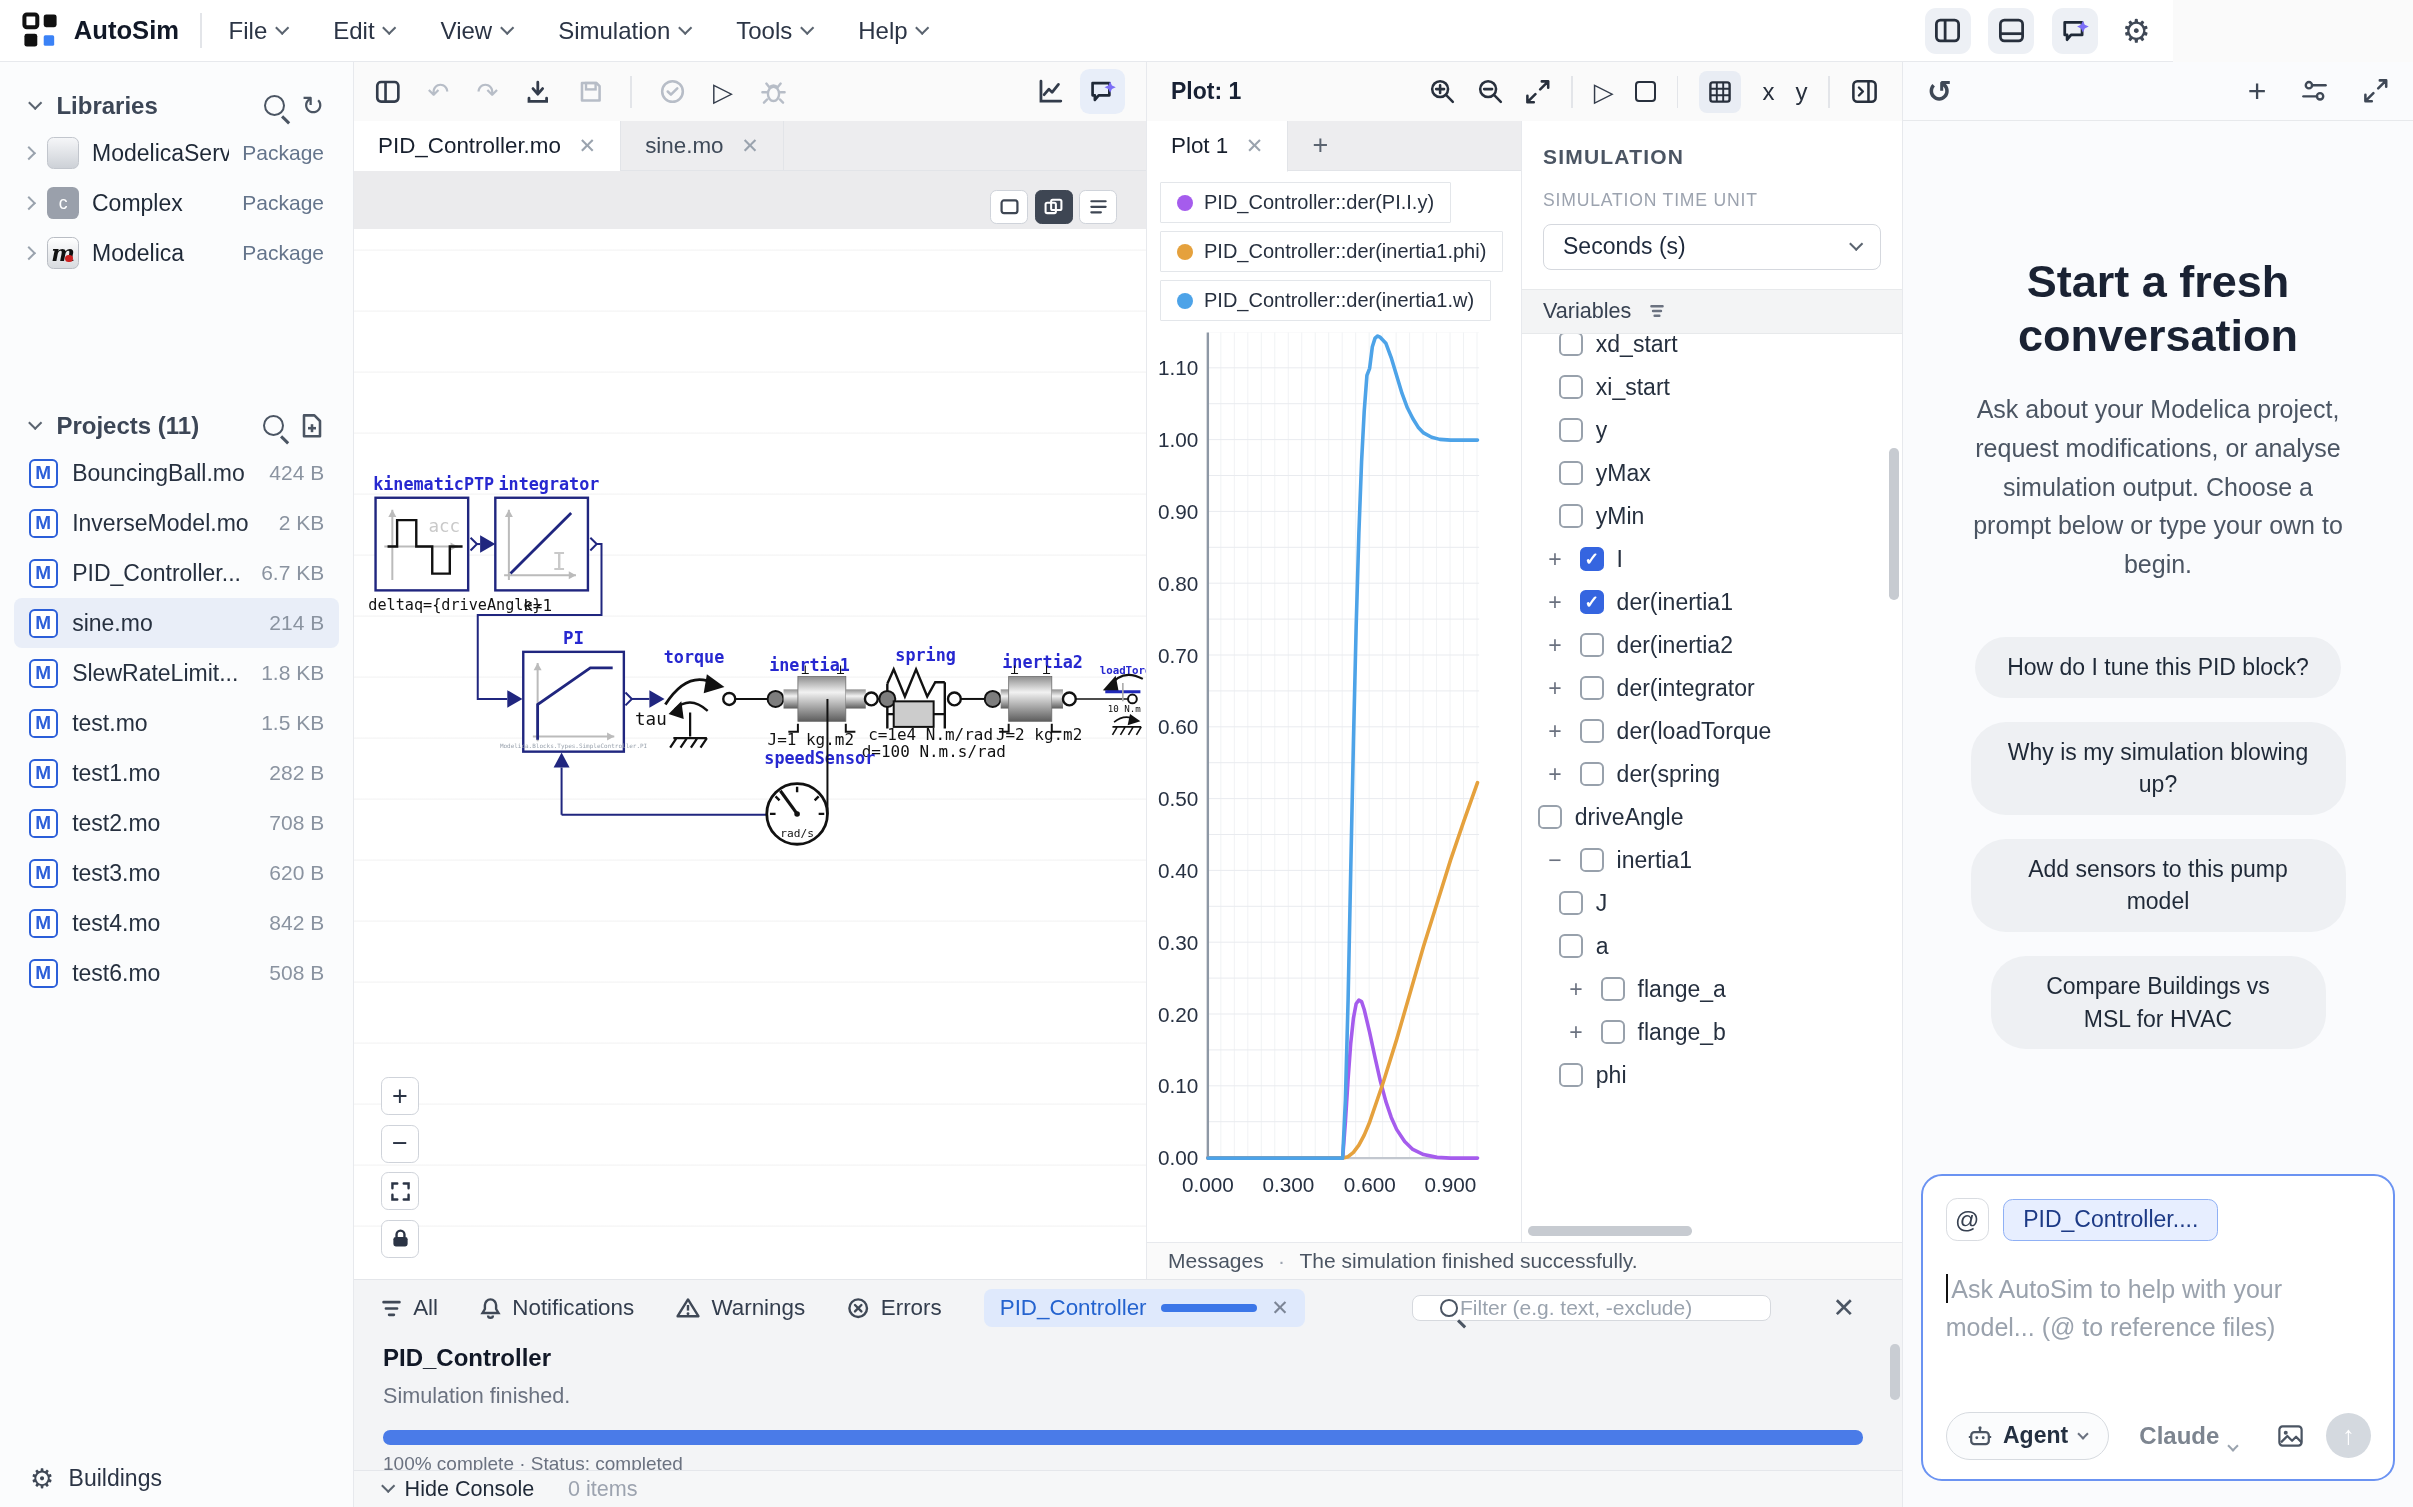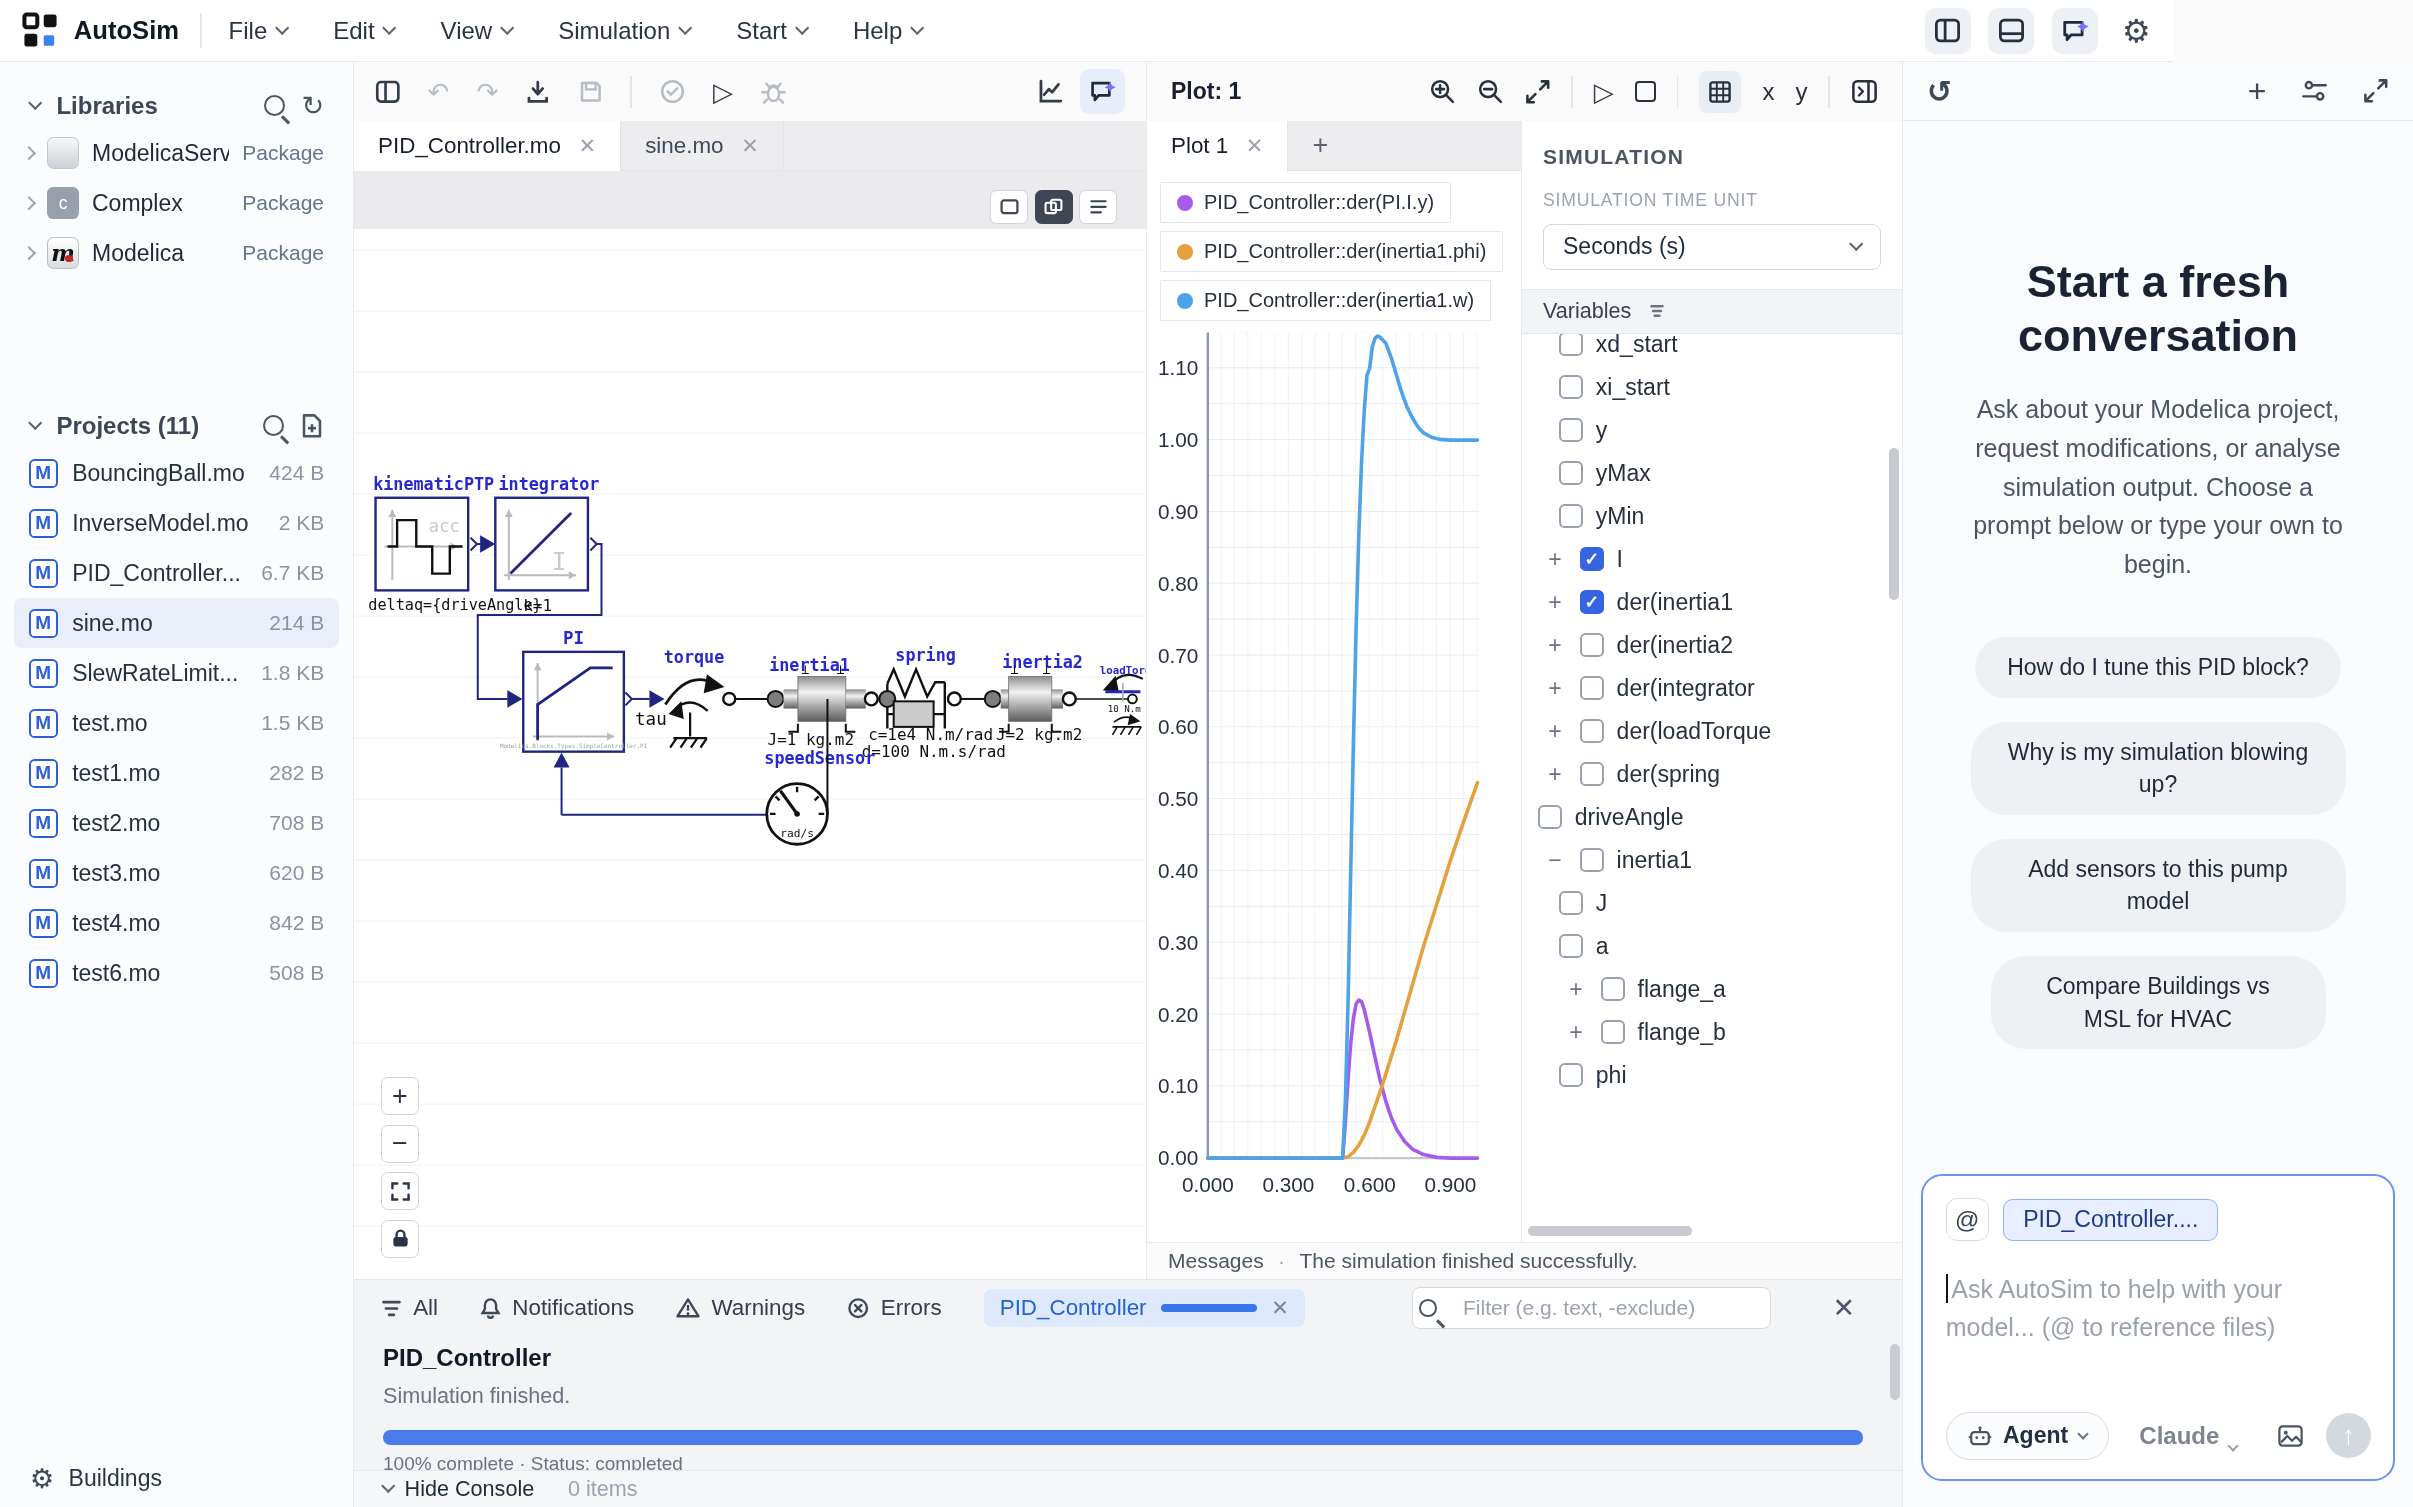--- a/index.html
+++ b/index.html
@@ -100,21 +100,21 @@
 .hscroll{position:absolute;left:6.4px;bottom:6.4px;width:164px;height:9.6px;border-radius:4.8px;background:#c7cbd1}
 .messages-bar{height:37px;border-top:1.6px solid #e7e9ed;background:#fafafa;display:flex;align-items:center;gap:14.4px;padding:0 21px;font-size:21px;color:#4b5563}
 .messages-bar .mdot{color:#9ca3af}
 
 .console{position:absolute;left:354px;top:1279px;width:1549px;height:228px;background:#f3f4f6;border-top:1.6px solid #e4e6ea}
 .con-tabs{height:56px;display:flex;align-items:center;gap:42px;padding:0 27px}
 .con-tab{display:flex;align-items:center;gap:11.2px;font-size:22.4px;color:#333d4d}
 .con-chip{display:flex;align-items:center;gap:14.4px;background:#dfe9fc;border-radius:8px;padding:6.4px 16px;font-size:22.4px;color:#2463cf}
 .con-chip .bar{width:96px;height:8px;border-radius:4px;background:#3b76e8}
 .con-chip .x{color:#7c8596;font-size:21px}
-.con-filter{margin-left:auto;width:359px;height:42px;background:#fff;border:1.6px solid #d6d9de;border-radius:8px;display:flex;align-items:center;gap:26px;padding:0 6px}
+.con-filter{margin-left:auto;width:359px;height:26px;background:#fff;border:1.6px solid #d6d9de;border-radius:8px;display:flex;align-items:center;gap:2px;padding:0 27px}
 .con-filter input{border:0;outline:0;flex:1;font-size:21px;color:#26303f;font-family:"Liberation Sans",sans-serif;background:transparent}
 .con-filter input::placeholder{color:#9aa3ae}
 .con-close{font-size:27px;color:#4b5563;margin:0 21px 0 19px}
 .con-body{padding:8px 40px 0 29px}
 .job-name{font-size:24px;font-weight:bold;color:#111827}
 .job-status{font-size:21.6px;color:#6b7280;margin-top:11.2px}
 .progress{margin-top:21px;height:14.4px;border-radius:7.2px;background:#4a7be8;width:100%}
 .progress-text{font-size:19px;color:#6b7280;margin-top:8px}
 .con-footer{position:absolute;left:0;bottom:0;width:100%;height:37px;background:#f6f7f8;border-top:1.6px solid #e5e7eb;display:flex;align-items:center;gap:12.8px;padding:16px 29px}
 .con-footer .hc{display:flex;align-items:center;gap:11.2px;font-size:21.6px;color:#1f2937}
@@ -172,21 +172,21 @@
         </span>
       <span class="menu-item">
           <span>View</span>
           <span class="chev"></span>
         </span>
       <span class="menu-item">
           <span>Simulation</span>
           <span class="chev"></span>
         </span>
       <span class="menu-item">
-          <span>Start</span>
+          <span>Tools</span>
           <span class="chev"></span>
         </span>
       <span class="menu-item">
           <span>Help</span>
           <span class="chev"></span>
         </span>
     </nav>
     <div class="topbar-right">
       <span class="tb-btn">
           <svg width="27" height="27" viewBox="0 0 34 34">

